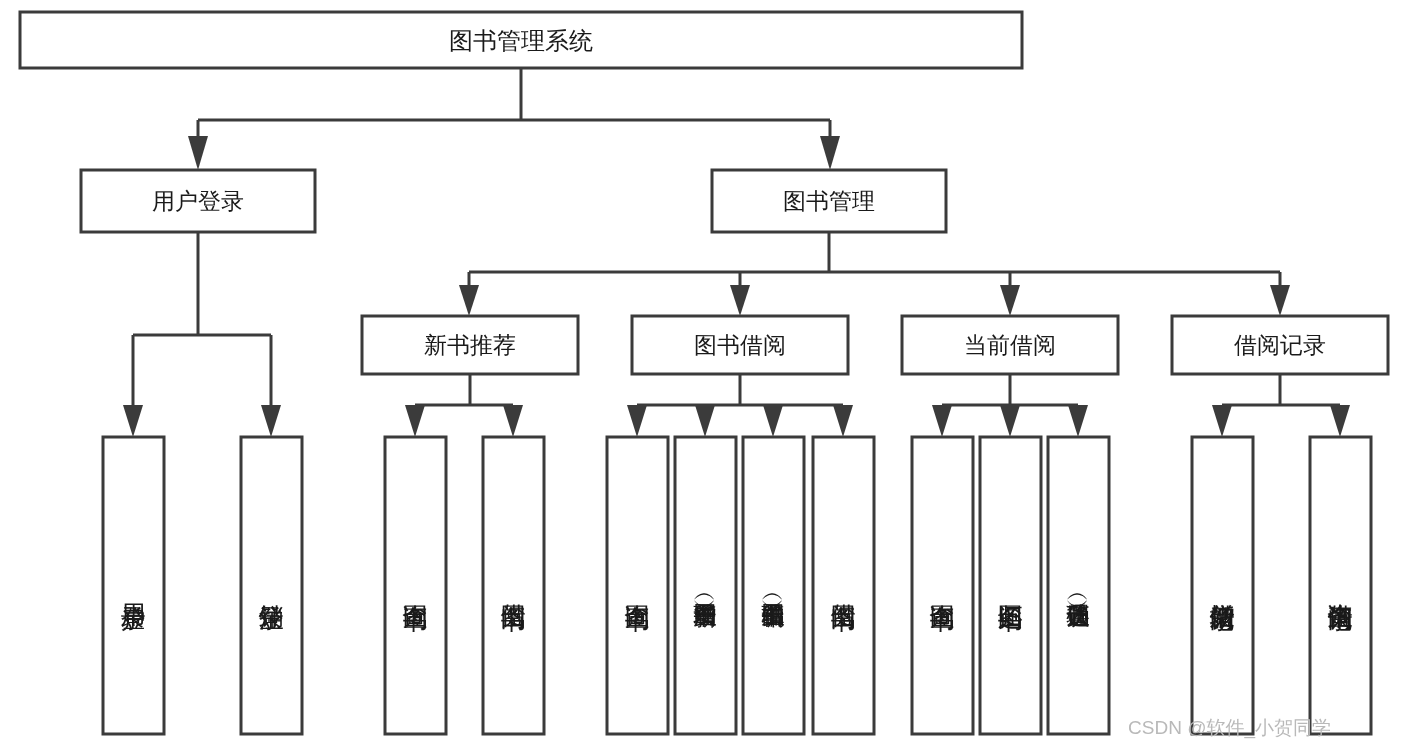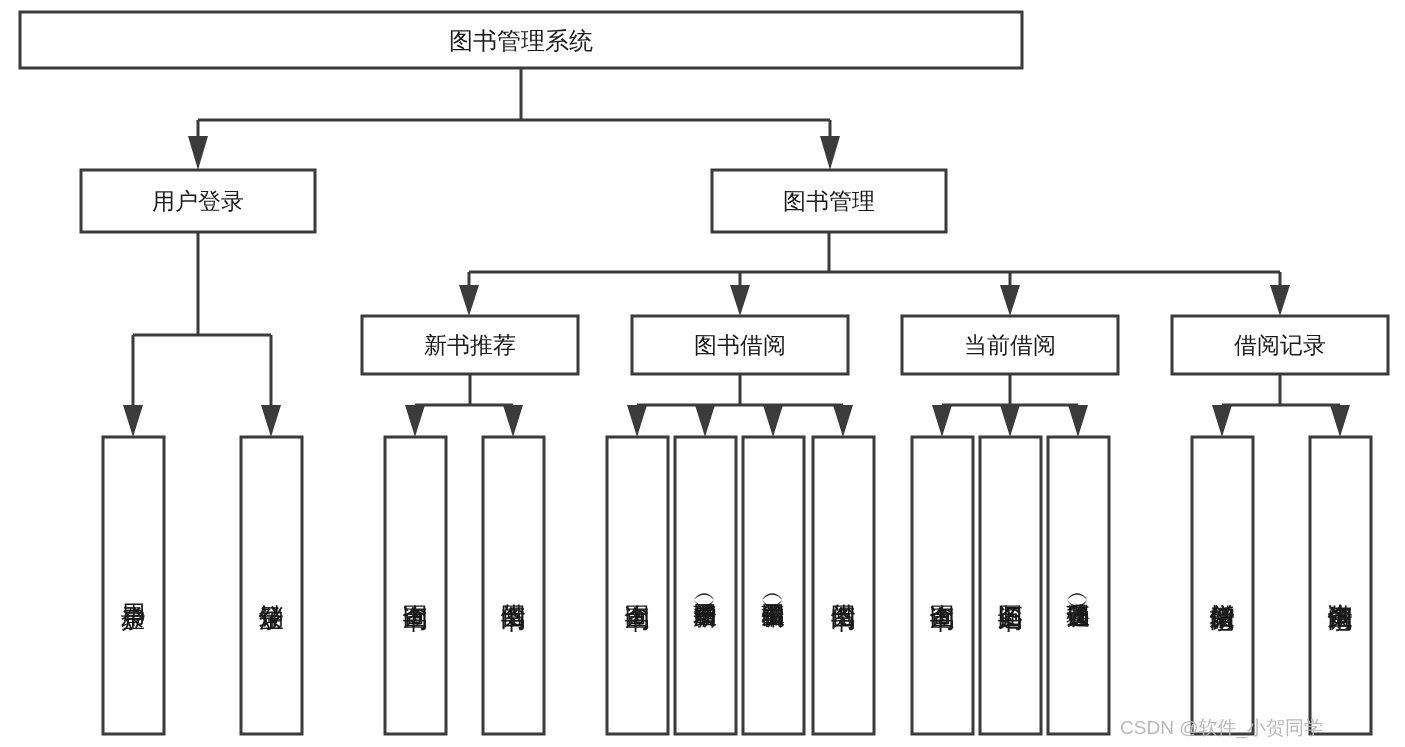--- a/index.html
+++ b/index.html
@@ -65,21 +65,21 @@
     color: #1a1a1a;
     white-space: nowrap;
     pointer-events: none;
   }
   .vlabel.tight {
     font-size: 23px;
     letter-spacing: 0px;
   }
   .watermark {
     position: absolute;
-    right: 28px;
+    right: 20px;
     bottom: 6px;
     font-family: "Liberation Sans", "DejaVu Sans", sans-serif;
     font-size: 19px;
     color: #b9b9b9;
     white-space: nowrap;
     pointer-events: none;
   }
 </style>
 </head>
 <body>

